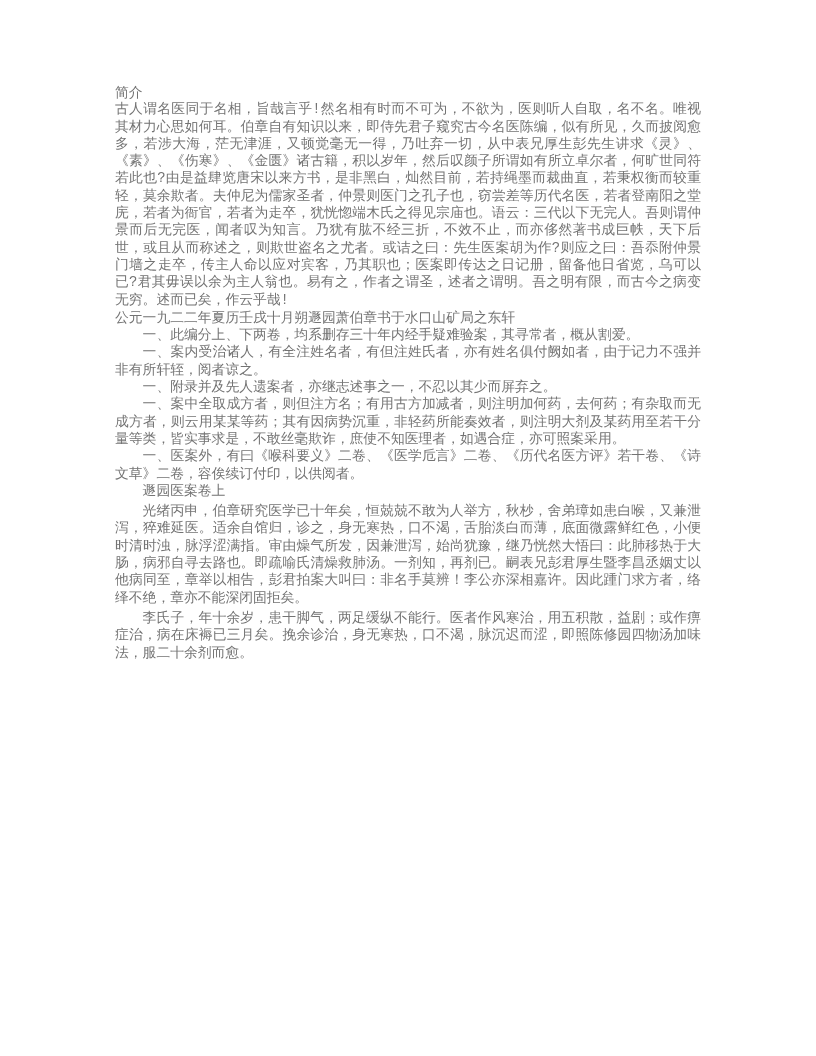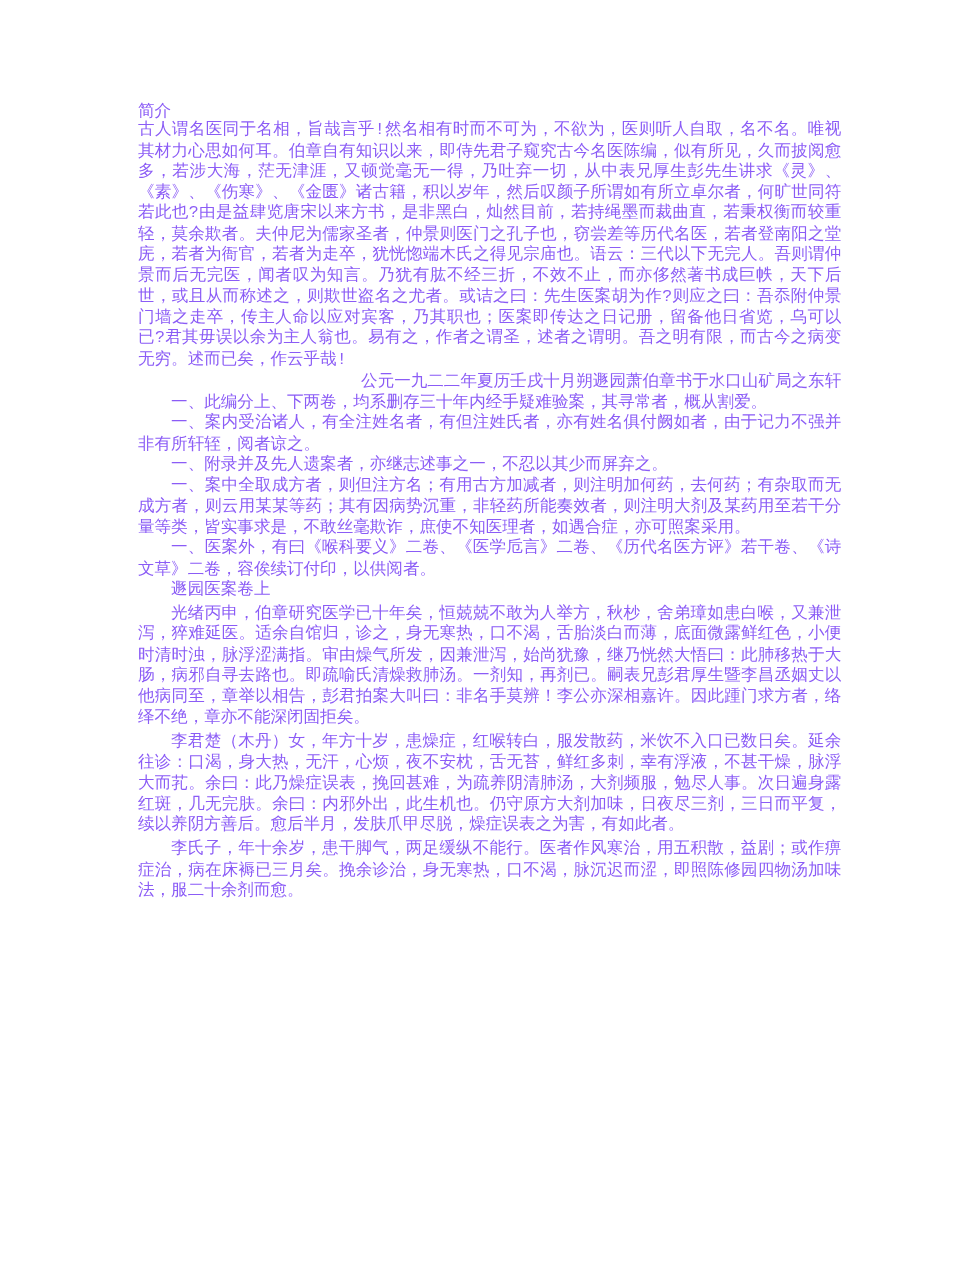--- a/index.html
+++ b/index.html
@@ -12,38 +12,38 @@
     width: 816px;
     height: 1056px;
     margin: 0 auto;
     background: #ffffff;
     box-sizing: border-box;
     padding: 84px 115px 60px 115px;
     overflow: hidden;
     font-family: "Liberation Serif", "DejaVu Serif", serif;
     font-size: 13.8px;
     line-height: 17.3px;
-    color: #8b5cf6;
+    color: #737373;
     text-align: justify;
   }
   .page p {
     margin: 0;
     word-break: break-all;
   }
   .sec-title {
     margin: 0 0 9px 0;
     text-align: left;
   }
   .preface {
     margin: 0 0 10px 0;
     font-family: Liberation Mono, monospace;
   }
   .dateline {
     margin: 0 0 14px 0;
-    text-align: right;
+    text-align: left;
   }
   .note {
     text-indent: 2em;
   }
   .volume-heading {
     text-indent: 2em;
   }
   .case-para {
     text-indent: 2em;
     margin-top: 3px !important;
@@ -62,16 +62,15 @@
 
   <p class="note">一、此编分上、下两卷，均系删存三十年内经手疑难验案，其寻常者，概从割爱。</p>
   <p class="note">一、案内受治诸人，有全注姓名者，有但注姓氏者，亦有姓名俱付阙如者，由于记力不强并非有所轩轾，阅者谅之。</p>
   <p class="note">一、附录并及先人遗案者，亦继志述事之一，不忍以其少而屏弃之。</p>
   <p class="note">一、案中全取成方者，则但注方名；有用古方加减者，则注明加何药，去何药；有杂取而无成方者，则云用某某等药；其有因病势沉重，非轻药所能奏效者，则注明大剂及某药用至若干分量等类，皆实事求是，不敢丝毫欺诈，庶使不知医理者，如遇合症，亦可照案采用。</p>
   <p class="note">一、医案外，有曰《喉科要义》二卷、《医学卮言》二卷、《历代名医方评》若干卷、《诗文草》二卷，容俟续订付印，以供阅者。</p>
 
   <p class="volume-heading">遯园医案卷上</p>
 
   <p class="case-para">光绪丙申，伯章研究医学已十年矣，恒兢兢不敢为人举方，秋杪，舍弟璋如患白喉，又兼泄泻，猝难延医。适余自馆归，诊之，身无寒热，口不渴，舌胎淡白而薄，底面微露鲜红色，小便时清时浊，脉浮涩满指。审由燥气所发，因兼泄泻，始尚犹豫，继乃恍然大悟曰：此肺移热于大肠，病邪自寻去路也。即疏喻氏清燥救肺汤。一剂知，再剂已。嗣表兄彭君厚生暨李昌丞姻丈以他病同至，章举以相告，彭君拍案大叫曰：非名手莫辨！李公亦深相嘉许。因此踵门求方者，络绎不绝，章亦不能深闭固拒矣。</p>
-  <p class="case-para">李君楚（木丹）女，年方十岁，患燥症，红喉转白，服发散药，米饮不入口已数日矣。延余往诊：口渴，身大热，无汗，心烦，夜不安枕，舌无苔，鲜红多刺，幸有浮液，不甚干燥，脉浮大而芤。余曰：此乃燥症误表，挽回甚难，为疏养阴清肺汤，大剂频服，勉尽人事。次日遍身露红斑，几无完肤。余曰：内邪外出，此生机也。仍守原方大剂加味，日夜尽三剂，三日而平复，续以养阴方善后。愈后半月，发肤爪甲尽脱，燥症误表之为害，有如此者。</p>
   <p class="case-para">李氏子，年十余岁，患干脚气，两足缓纵不能行。医者作风寒治，用五积散，益剧；或作痹症治，病在床褥已三月矣。挽余诊治，身无寒热，口不渴，脉沉迟而涩，即照陈修园四物汤加味法，服二十余剂而愈。</p>
 
 </div>
 
 </body></html>

